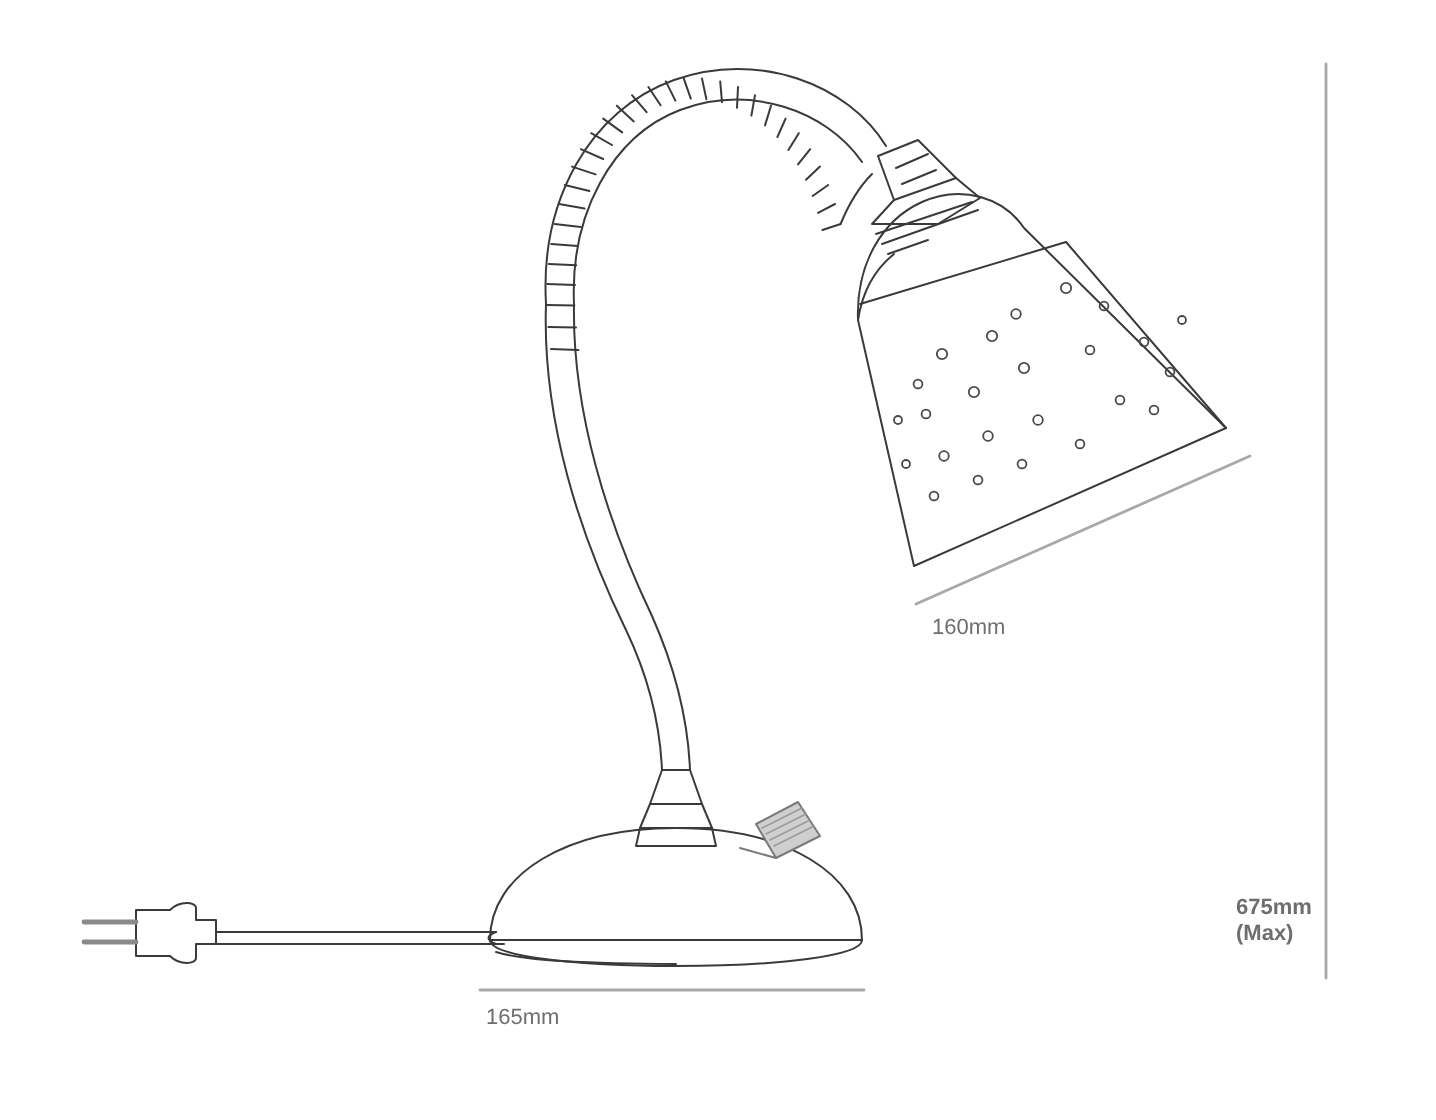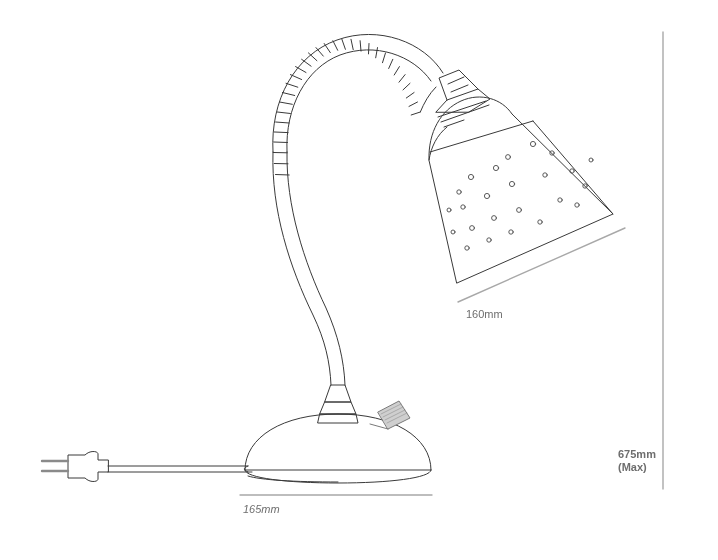--- a/index.html
+++ b/index.html
@@ -29,21 +29,21 @@
   .dim-label {
     position: absolute;
     color: #6e6e6e;
     font-size: 11px;
     font-family: "Liberation Sans", sans-serif;
     line-height: 13px;
     letter-spacing: 0px;
     white-space: pre;
   }
   #label-160 { left: 466px; top: 308px; }
-  #label-165 { left: 243px; top: 503px; font-style: italic; }
+  #label-165 { left: 243px; top: 503px; }
   #label-675 { left: 618px; top: 448px; font-weight: bold; }
 </style>
 </head>
 <body>
 
 <div id="canvas">
 
   <svg id="drawing" viewBox="0 0 718 560">
     <g fill="none" stroke="#3a3a3a" stroke-width="1" stroke-linejoin="round" stroke-linecap="round">
 

